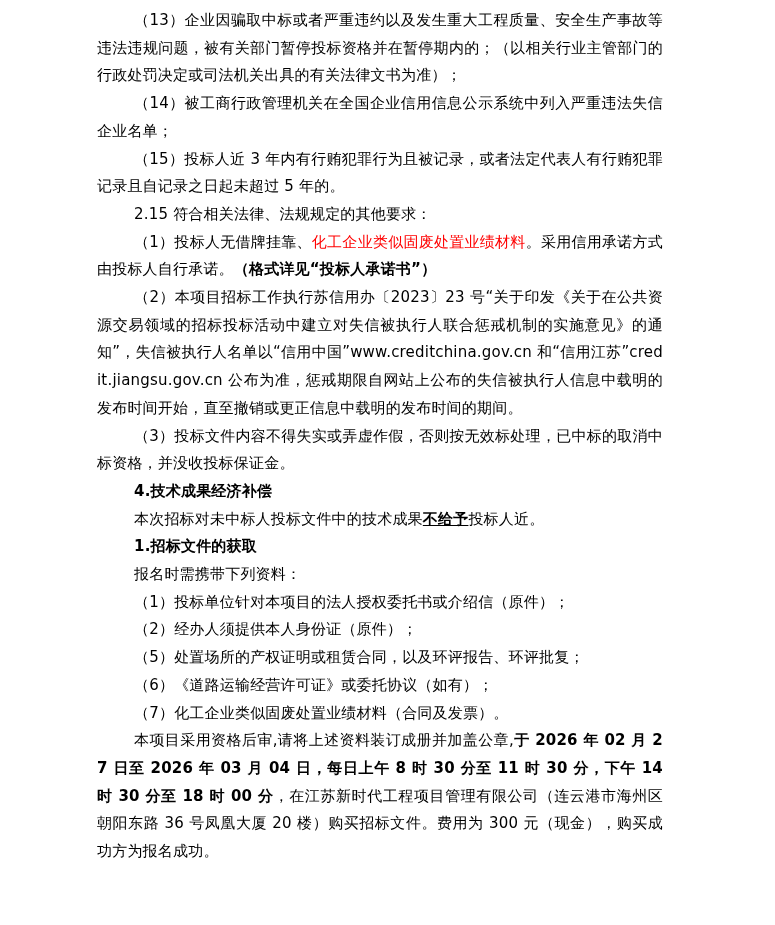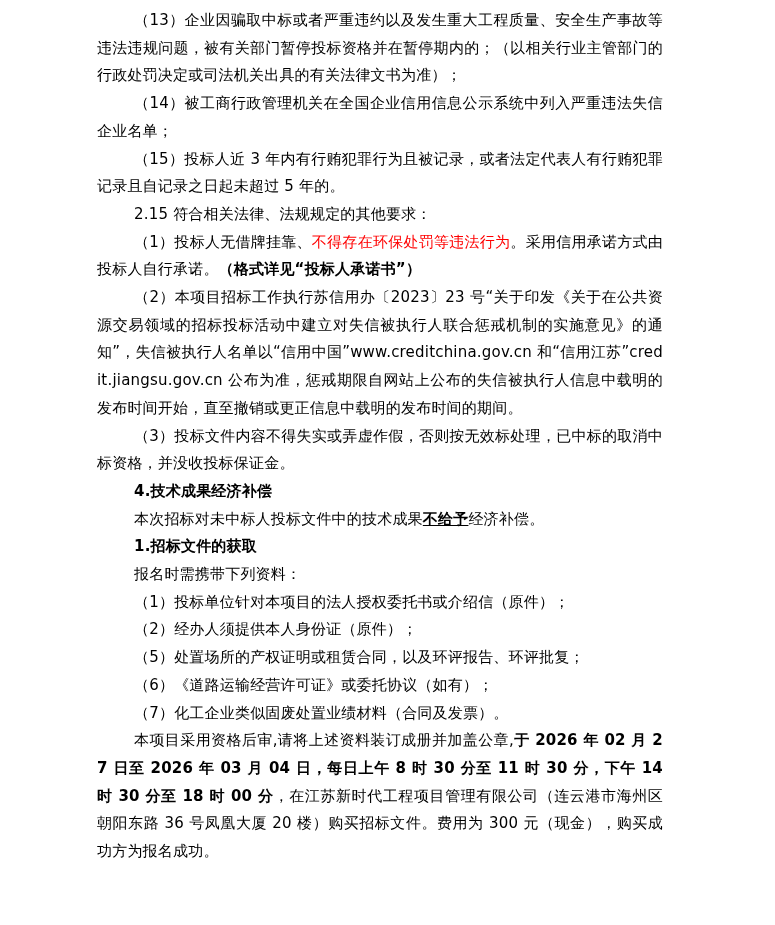--- a/index.html
+++ b/index.html
@@ -44,25 +44,25 @@
 </style>
 </head>
 <body>
 
 <div class="page">
   <div class="doc-body">
       <p class="indent"><span class="r-normal">（13）企业因骗取中标或者严重违约以及发生重大工程质量、安全生产事故等违法违规问题，被有关部门暂停投标资格并在暂停期内的；（以相关行业主管部门的行政处罚决定或司法机关出具的有关法律文书为准）；</span></p>
       <p class="indent"><span class="r-normal">（14）被工商行政管理机关在全国企业信用信息公示系统中列入严重违法失信企业名单；</span></p>
       <p class="indent"><span class="r-normal">（15）投标人近 3 年内有行贿犯罪行为且被记录，或者法定代表人有行贿犯罪记录且自记录之日起未超过 5 年的。</span></p>
       <p class="indent"><span class="r-normal">2.15 符合相关法律、法规规定的其他要求：</span></p>
-      <p class="indent"><span class="r-normal">（1）投标人无借牌挂靠、</span><span class="r-red">不得存在环保处罚等违法行为</span><span class="r-normal">。采用信用承诺方式由投标人自行承诺。</span><span class="r-bold">（格式详见“投标人承诺书”）</span></p>
+      <p class="indent"><span class="r-normal">（1）投标人无借牌挂靠、</span><span class="r-red">化工企业类似固废处置业绩材料</span><span class="r-normal">。采用信用承诺方式由投标人自行承诺。</span><span class="r-bold">（格式详见“投标人承诺书”）</span></p>
       <p class="indent"><span class="r-normal">（2）本项目招标工作执行苏信用办〔2023〕23 号“关于印发《关于在公共资源交易领域的招标投标活动中建立对失信被执行人联合惩戒机制的实施意见》的通知”，失信被执行人名单以“信用中国”www.creditchina.gov.cn 和“信用江苏”credit.jiangsu.gov.cn 公布为准，惩戒期限自网站上公布的失信被执行人信息中载明的发布时间开始，直至撤销或更正信息中载明的发布时间的期间。</span></p>
       <p class="indent"><span class="r-normal">（3）投标文件内容不得失实或弄虚作假，否则按无效标处理，已中标的取消中标资格，并没收投标保证金。</span></p>
       <p class="indent heading"><span class="r-bold">4.技术成果经济补偿</span></p>
-      <p class="indent"><span class="r-normal">本次招标对未中标人投标文件中的技术成果</span><span class="r-boldUnderline">不给予</span><span class="r-normal">经济补偿。</span></p>
+      <p class="indent"><span class="r-normal">本次招标对未中标人投标文件中的技术成果</span><span class="r-boldUnderline">不给予</span><span class="r-normal">投标人近。</span></p>
       <p class="indent heading"><span class="r-bold">1.招标文件的获取</span></p>
       <p class="indent"><span class="r-normal">报名时需携带下列资料：</span></p>
       <p class="indent"><span class="r-normal">（1）投标单位针对本项目的法人授权委托书或介绍信（原件）；</span></p>
       <p class="indent"><span class="r-normal">（2）经办人须提供本人身份证（原件）；</span></p>
       <p class="indent"><span class="r-normal">（5）处置场所的产权证明或租赁合同，以及环评报告、环评批复；</span></p>
       <p class="indent"><span class="r-normal">（6）《道路运输经营许可证》或委托协议（如有）；</span></p>
       <p class="indent"><span class="r-normal">（7）化工企业类似固废处置业绩材料（合同及发票）。</span></p>
       <p class="indent"><span class="r-normal">本项目采用资格后审,请将上述资料装订成册并加盖公章,</span><span class="r-bold">于 2026 年 02 月 27 日至 2026 年 03 月 04 日，每日上午 8 时 30 分至 11 时 30 分，下午 14 时 30 分至 18 时 00 分</span><span class="r-normal">，在江苏新时代工程项目管理有限公司（连云港市海州区朝阳东路 36 号凤凰大厦 20 楼）购买招标文件。费用为 300 元（现金），购买成功方为报名成功。</span></p>
       <p class=" heading"></p>
     </div>

